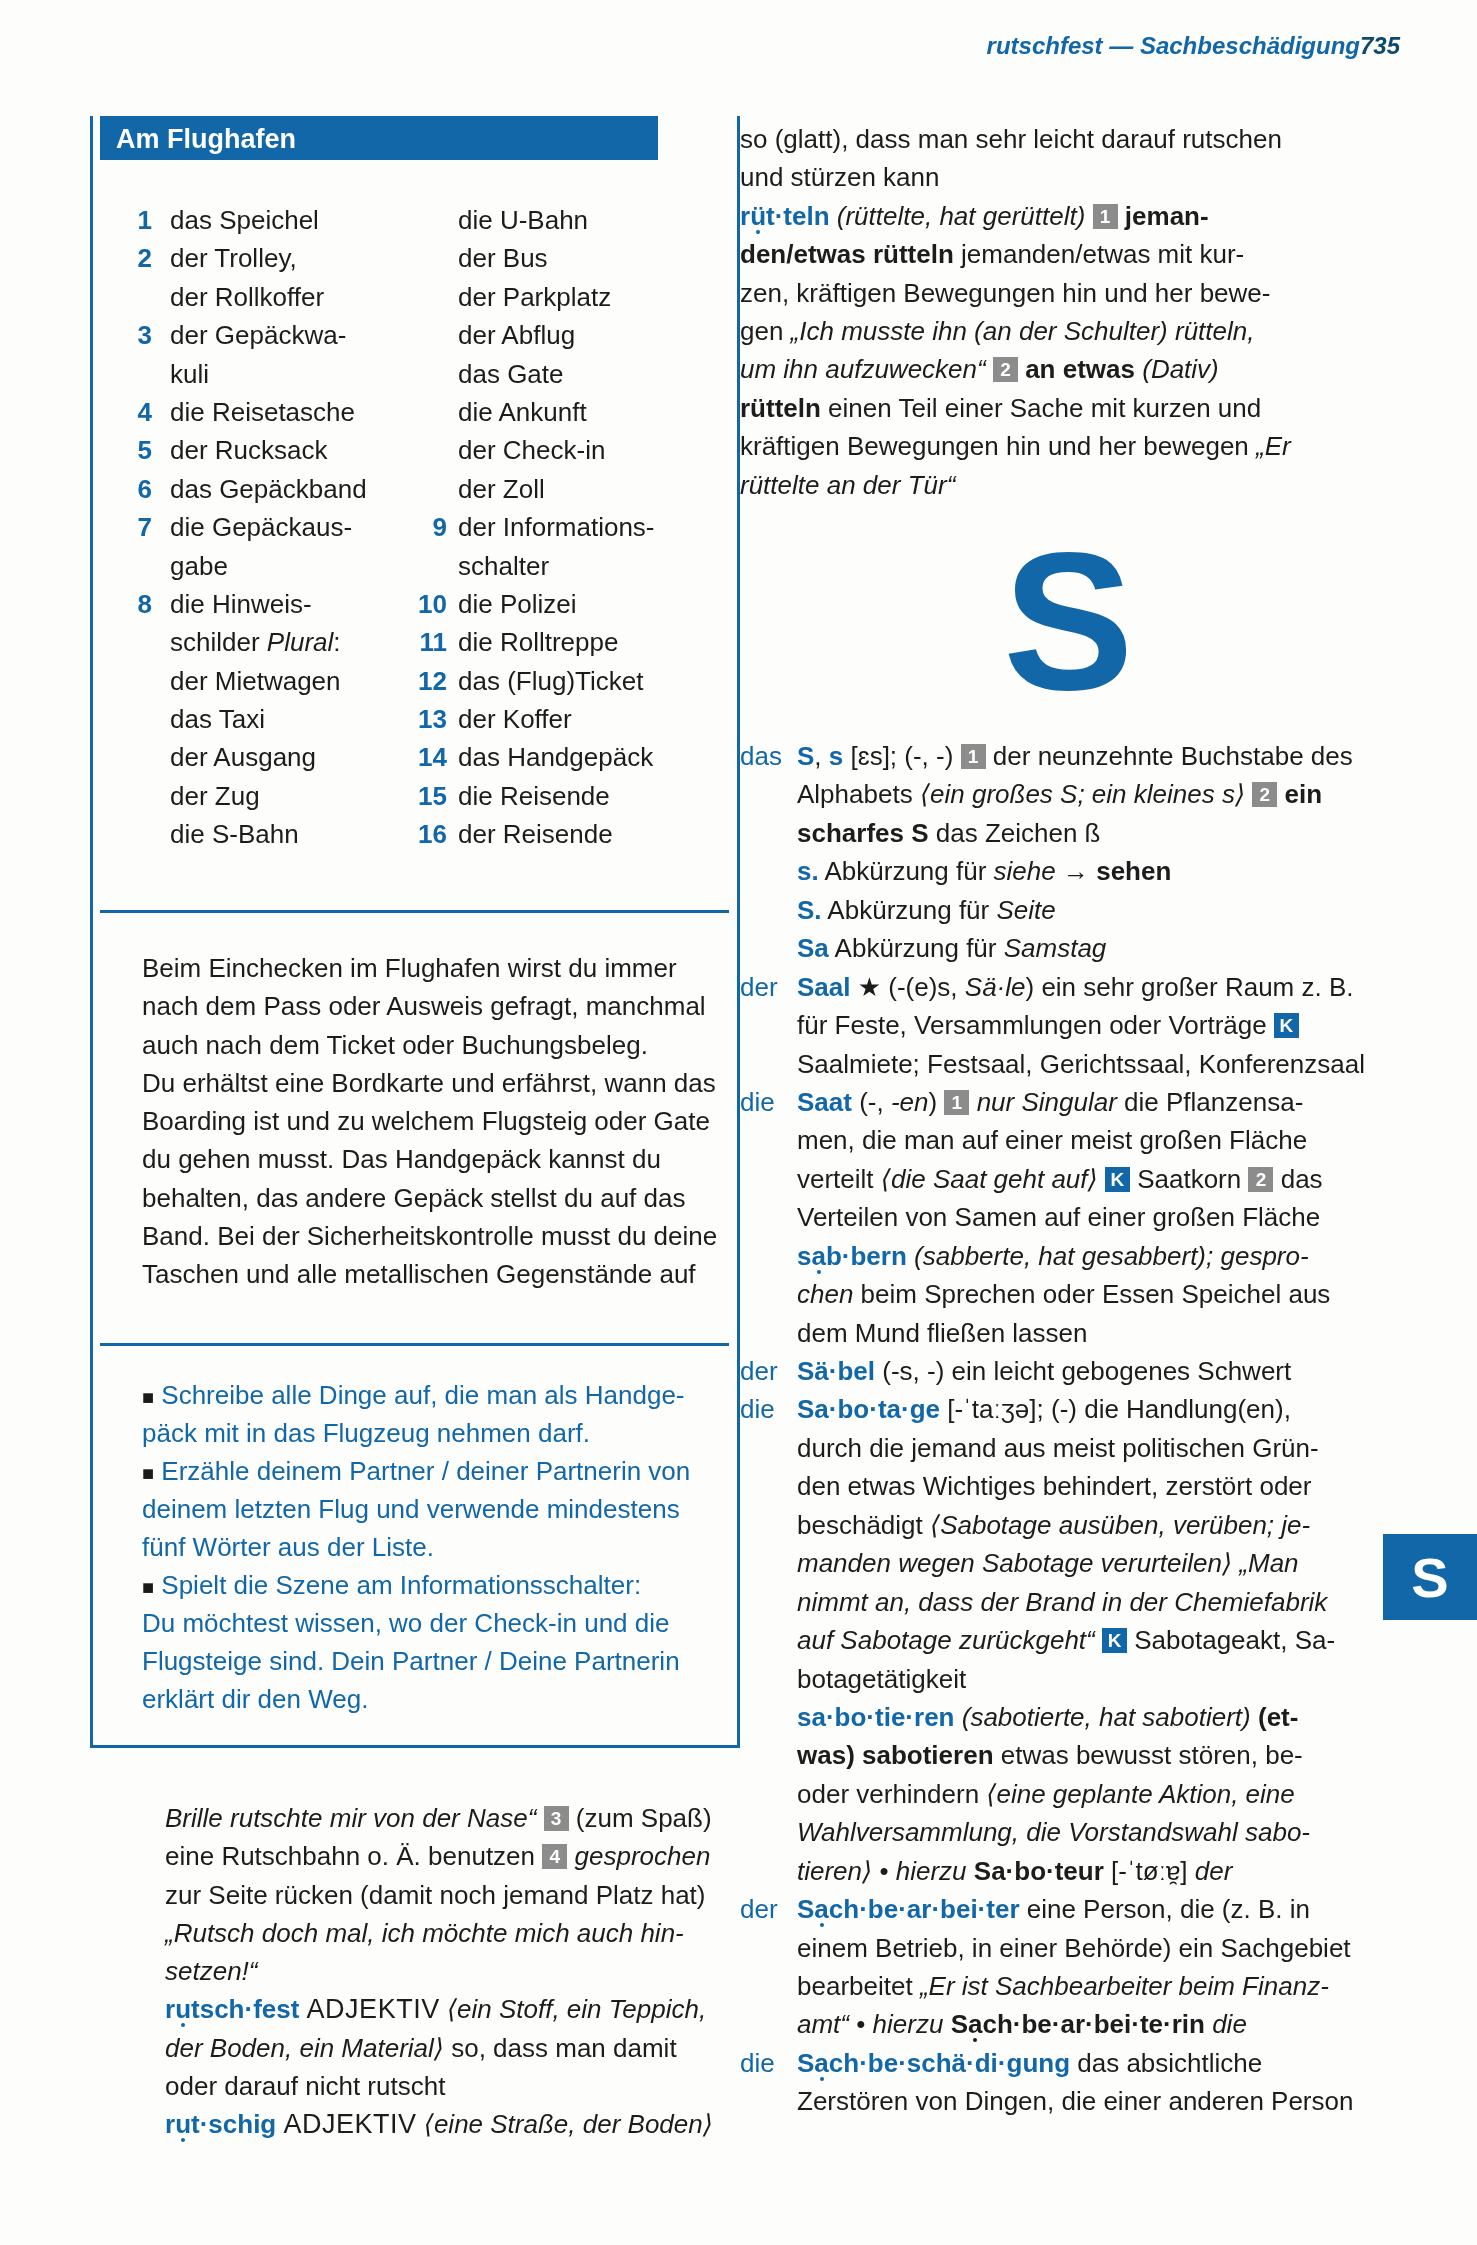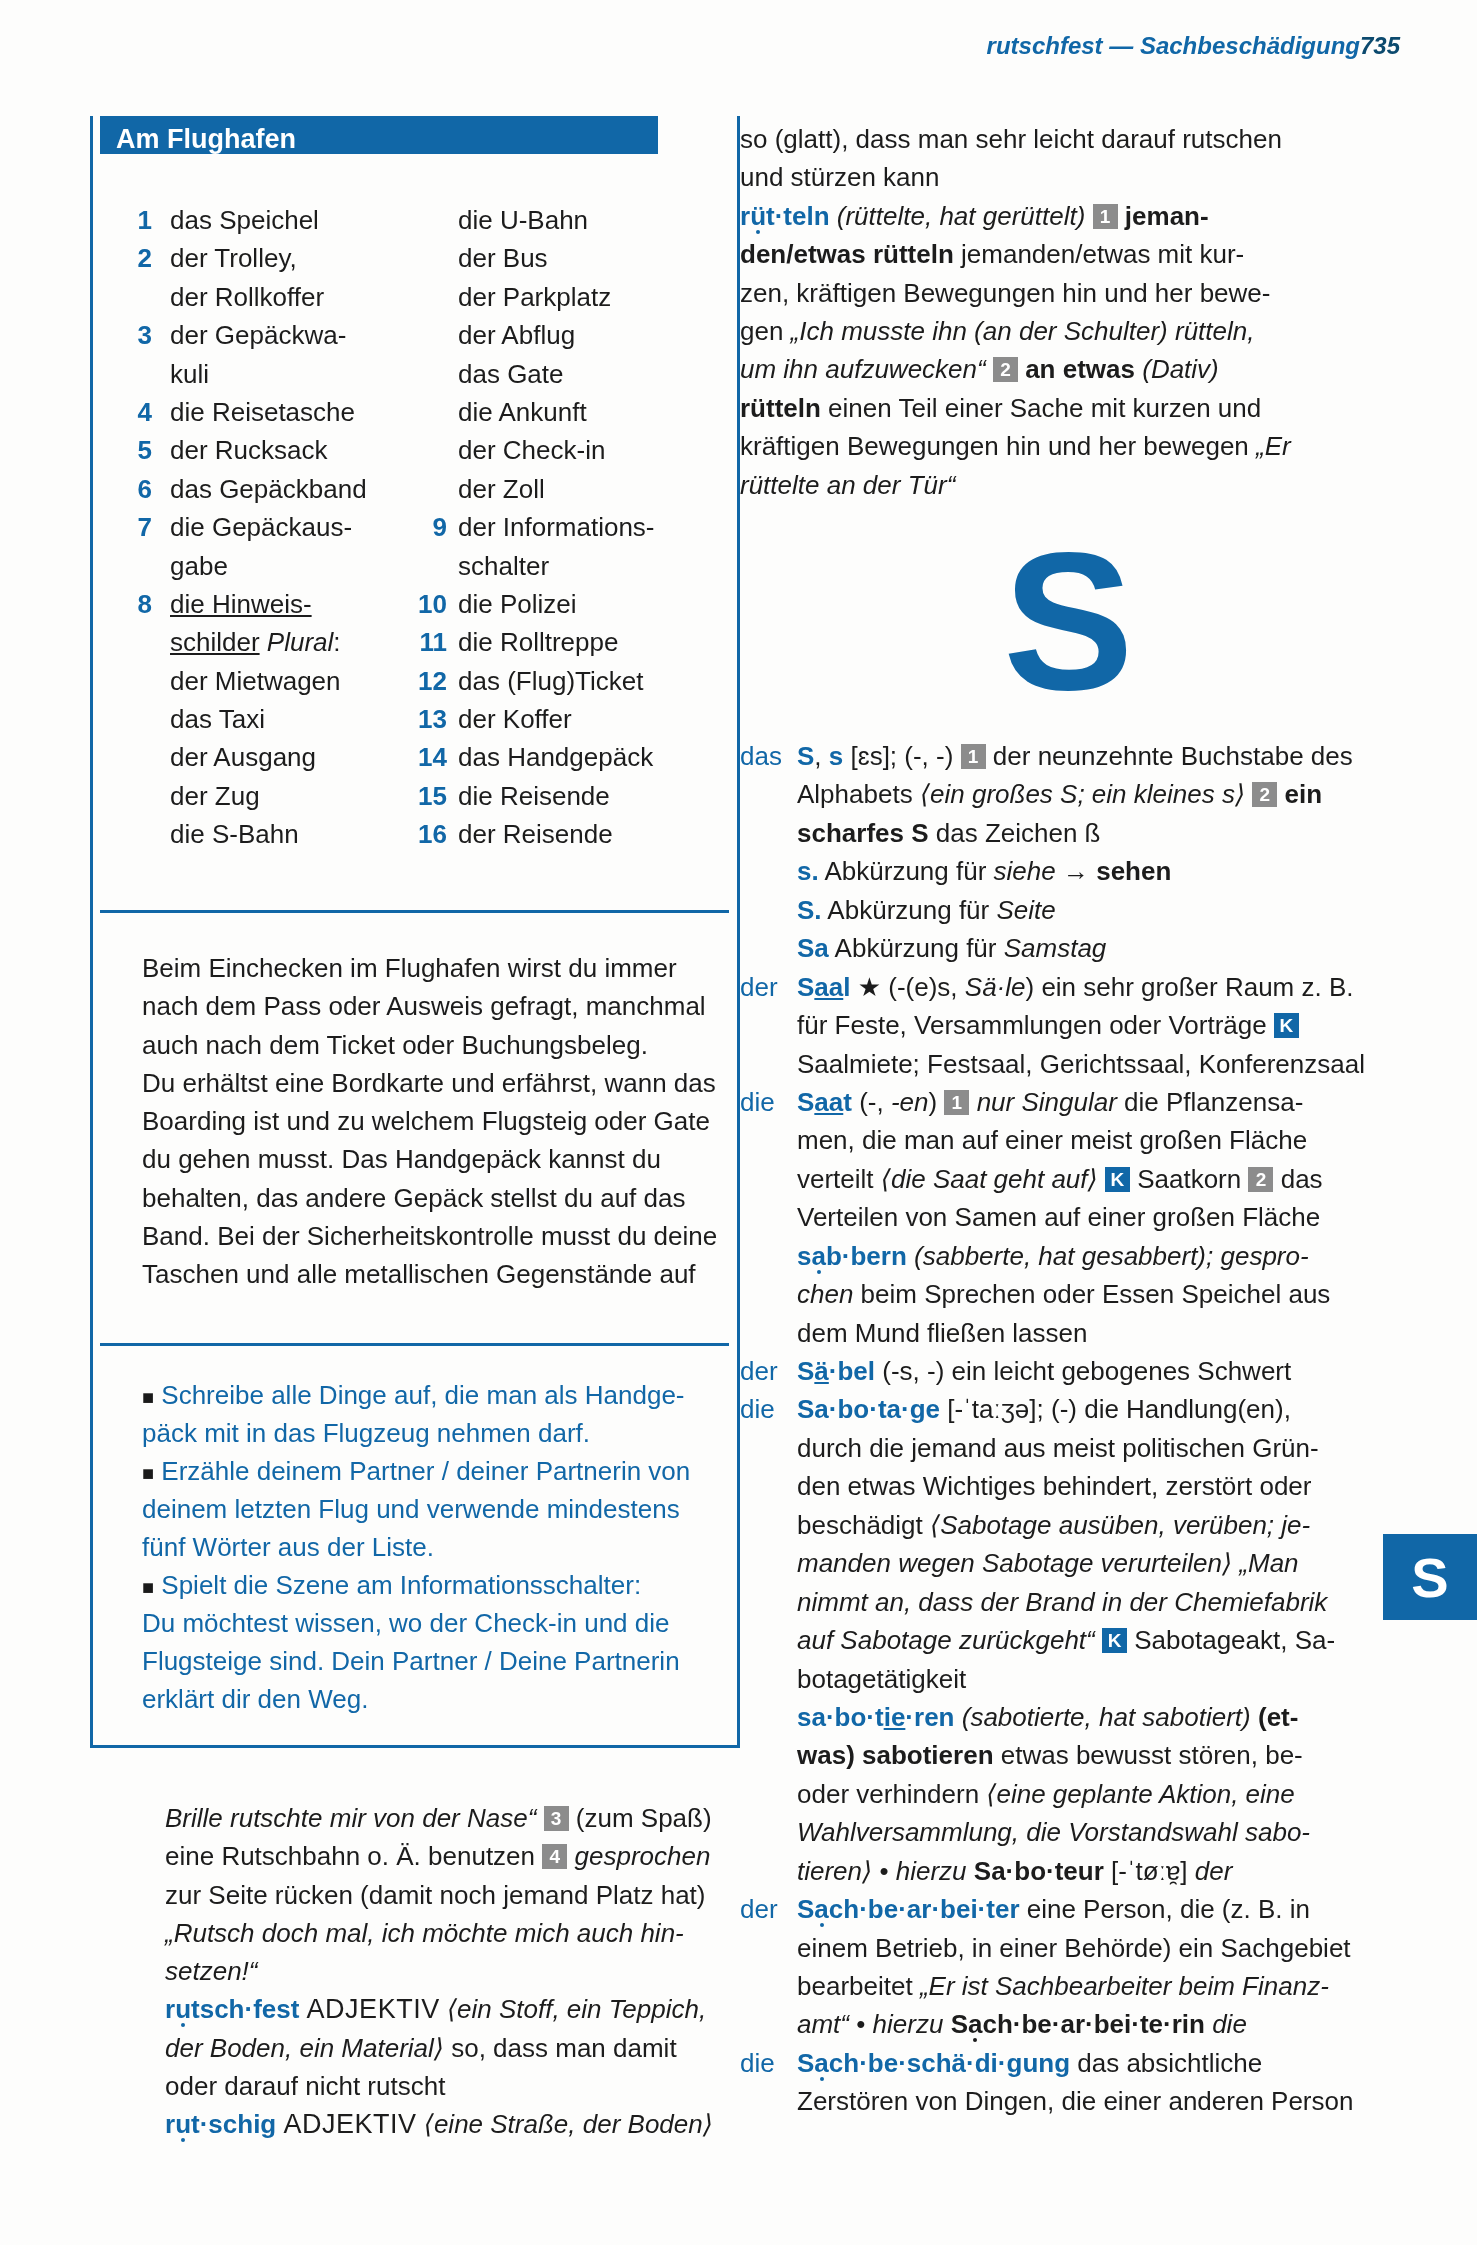--- a/index.html
+++ b/index.html
@@ -17,21 +17,21 @@
     font-weight:bold;font-size:24px;white-space:nowrap;
   }
   #pageheader .htitle{color:#1167a7;font-style:italic;}
   #pageheader .hpage{color:#0c4a6e;font-style:italic;}
   
   #infobox{
     position:absolute;left:90px;top:116px;width:644px;height:1629px;
     border-left:3px solid #1167a7;border-right:3px solid #1167a7;border-bottom:3px solid #1167a7;
   }
   #boxtitle{
-    position:absolute;left:7px;top:0;width:542px;height:38px;
+    position:absolute;left:7px;top:0;width:542px;height:44px;
     background:#1167a7;color:#fff;font-weight:bold;font-size:27px;
     line-height:46px;padding-left:16px;
   }
   .hrule{position:absolute;left:7px;right:8px;height:3px;background:#1167a7;}
   #rule1{top:794px;}
   #rule2{top:1227px;}
   #vocab{position:absolute;left:0;top:85px;width:100%;}
   .vrow{display:grid;grid-template-columns:59px 248px 47px 1fr;height:38.4px;line-height:38.4px;white-space:nowrap;}
   .vnum{text-align:right;color:#1167a7;font-weight:bold;}
   .vtext{position:relative;}
@@ -53,21 +53,21 @@
     color:#1167a7;font-weight:bold;font-size:196px;line-height:170px;
   }
   #rightentries{position:absolute;left:797px;top:737px;width:613px;}
   #rightentries .rline{height:38.45px;line-height:38.45px;}
   .rline{position:relative;white-space:nowrap;}
   
   .hw{color:#1167a7;font-weight:bold;}
   .art{position:absolute;left:-57px;color:#1167a7;}
   .i{font-style:italic;}
   .b{font-weight:bold;}
-  .ul{text-decoration:underline;margin-top:48px;}
+  .ul{margin-top:48px;}
   .caps{font-size:27px;letter-spacing:.5px;}
   .numbox,.kbox{
     display:inline-block;width:25px;height:25px;line-height:26px;
     text-align:center;vertical-align:2px;
     color:#fff;font-weight:bold;font-size:19px;font-style:normal;
   }
   .numbox{background:#8c8c8c;}
   .kbox{background:#1167a7;}
   .udot{position:relative;}
   .udot::after{

